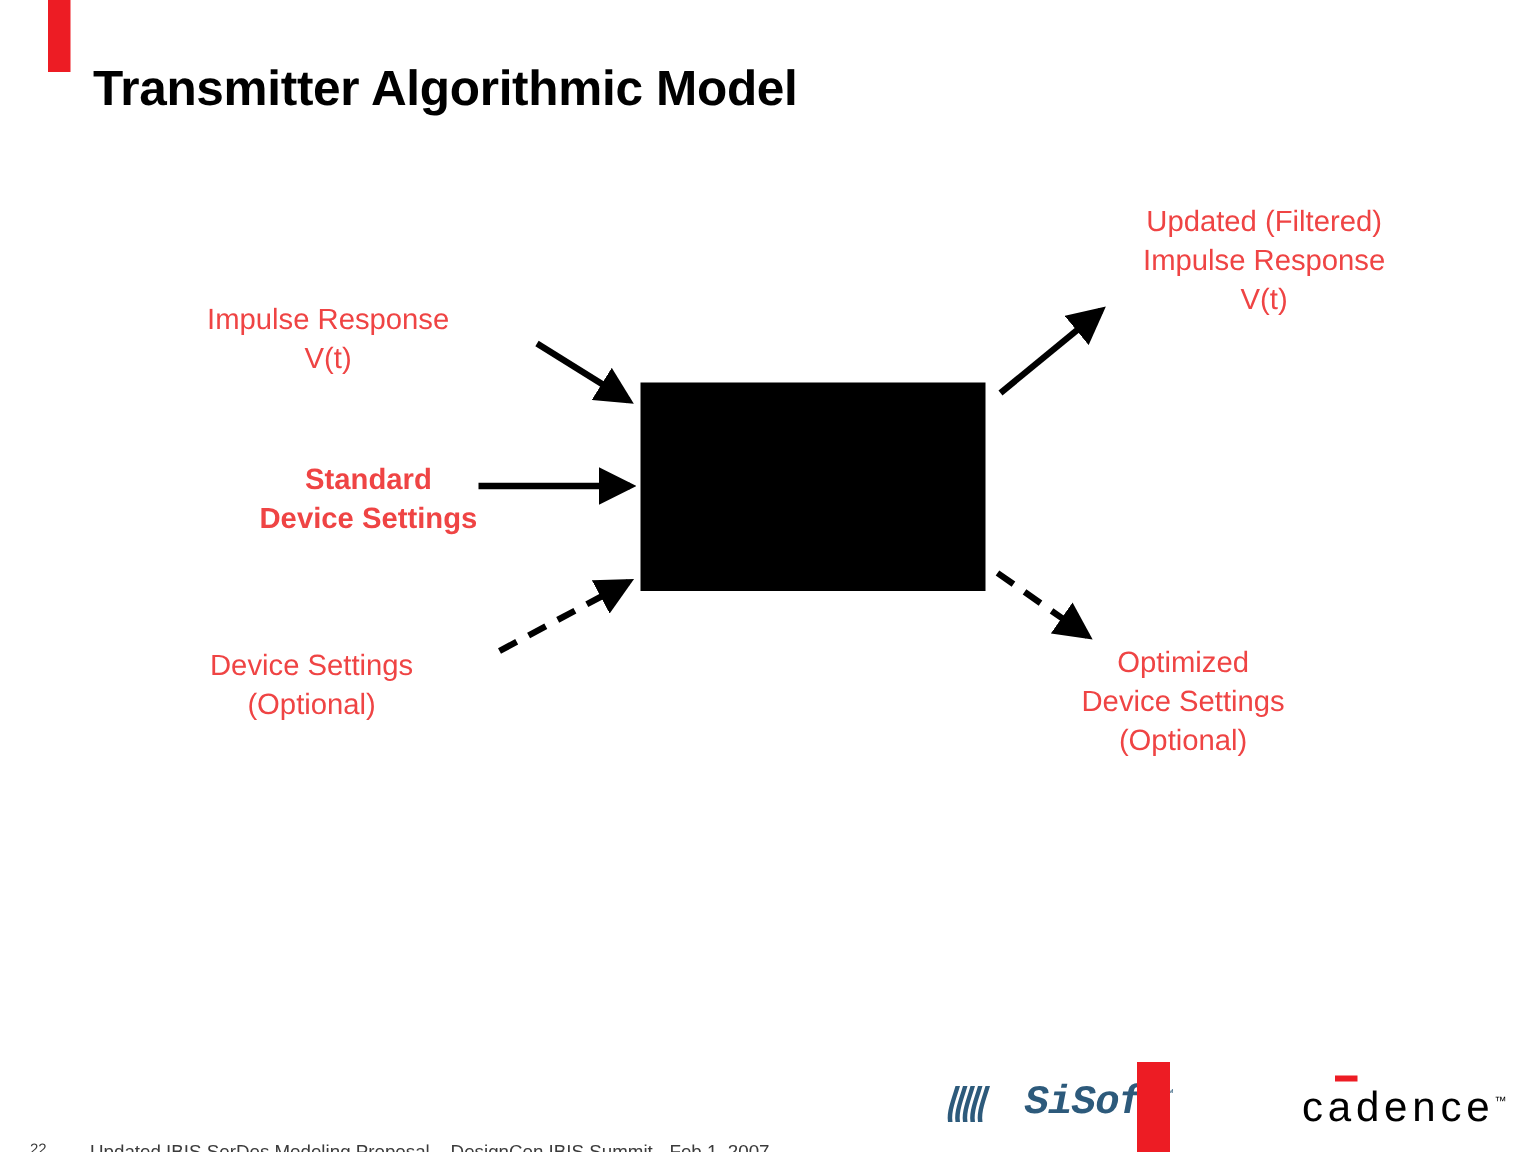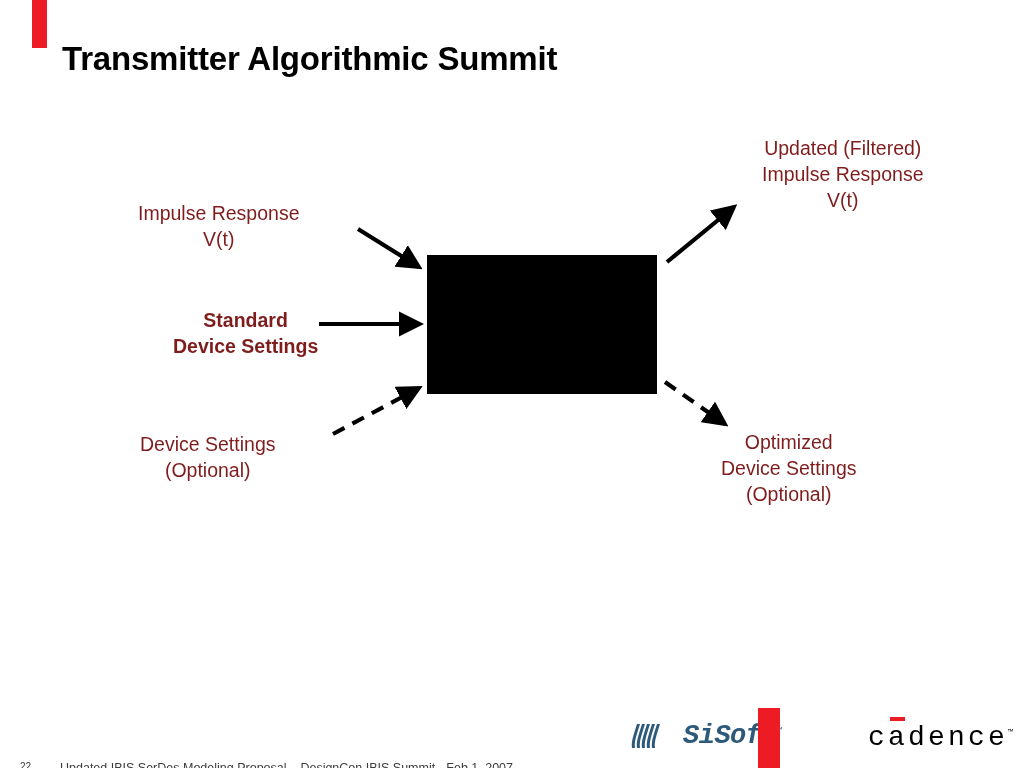--- a/index.html
+++ b/index.html
@@ -60,21 +60,21 @@
     left: 0;
     top: 0;
     width: 1024px;
     height: 700px;
     pointer-events: none;
   }
 
   .label {
     position: absolute;
     font-size: 19.5px;
-    color: #7f1d1d;
+    color: #ef4444;
     line-height: 1.33;
     text-align: center;
     white-space: nowrap;
   }
   .label-impulse-in   { left: 138px; top: 201px; }
   .label-standard     { left: 173px; top: 308px; font-weight: bold; }
   .label-model-spec   { left: 140px; top: 432px; }
   .label-impulse-out  { left: 762px; top: 136px; }
   .label-optimized    { left: 708px; top: 430px; margin-left: 13px; }
 
@@ -134,21 +134,21 @@
     position: absolute;
     left: 868px;
     top: 722px;
     color: #000000;
   }
   .cadence-word {
     font-size: 28px;
     letter-spacing: 3.2px;
     color: #000000;
     position: relative;
-    font-family: Liberation Mono, monospace;
+    font-family: Liberation Sans, sans-serif;
   }
   .cadence-macron {
     position: absolute;
     left: 22px;
     top: -5px;
     width: 15px;
     height: 4px;
     background: #ed1c24;
   }
   .cadence-tm {
@@ -157,21 +157,21 @@
     letter-spacing: 0;
     color: #000000;
   }
 </style>
 </head>
 <body>
 
 <div class="slide">
 
   <div class="title-accent-bar"></div>
-  <div class="slide-title">Transmitter Algorithmic Summit</div>
+  <div class="slide-title">Transmitter Algorithmic Model</div>
 
   <div class="diagram">
 
     <div class="black-box"></div>
 
     <svg class="arrow-layer" viewBox="0 0 1024 700">
       <defs>
         <marker id="arrowhead" markerWidth="6" markerHeight="6" refX="5" refY="3" orient="auto" markerUnits="strokeWidth">
           <path d="M0,0 L6,3 L0,6 z" fill="#000000"></path>
         </marker>

